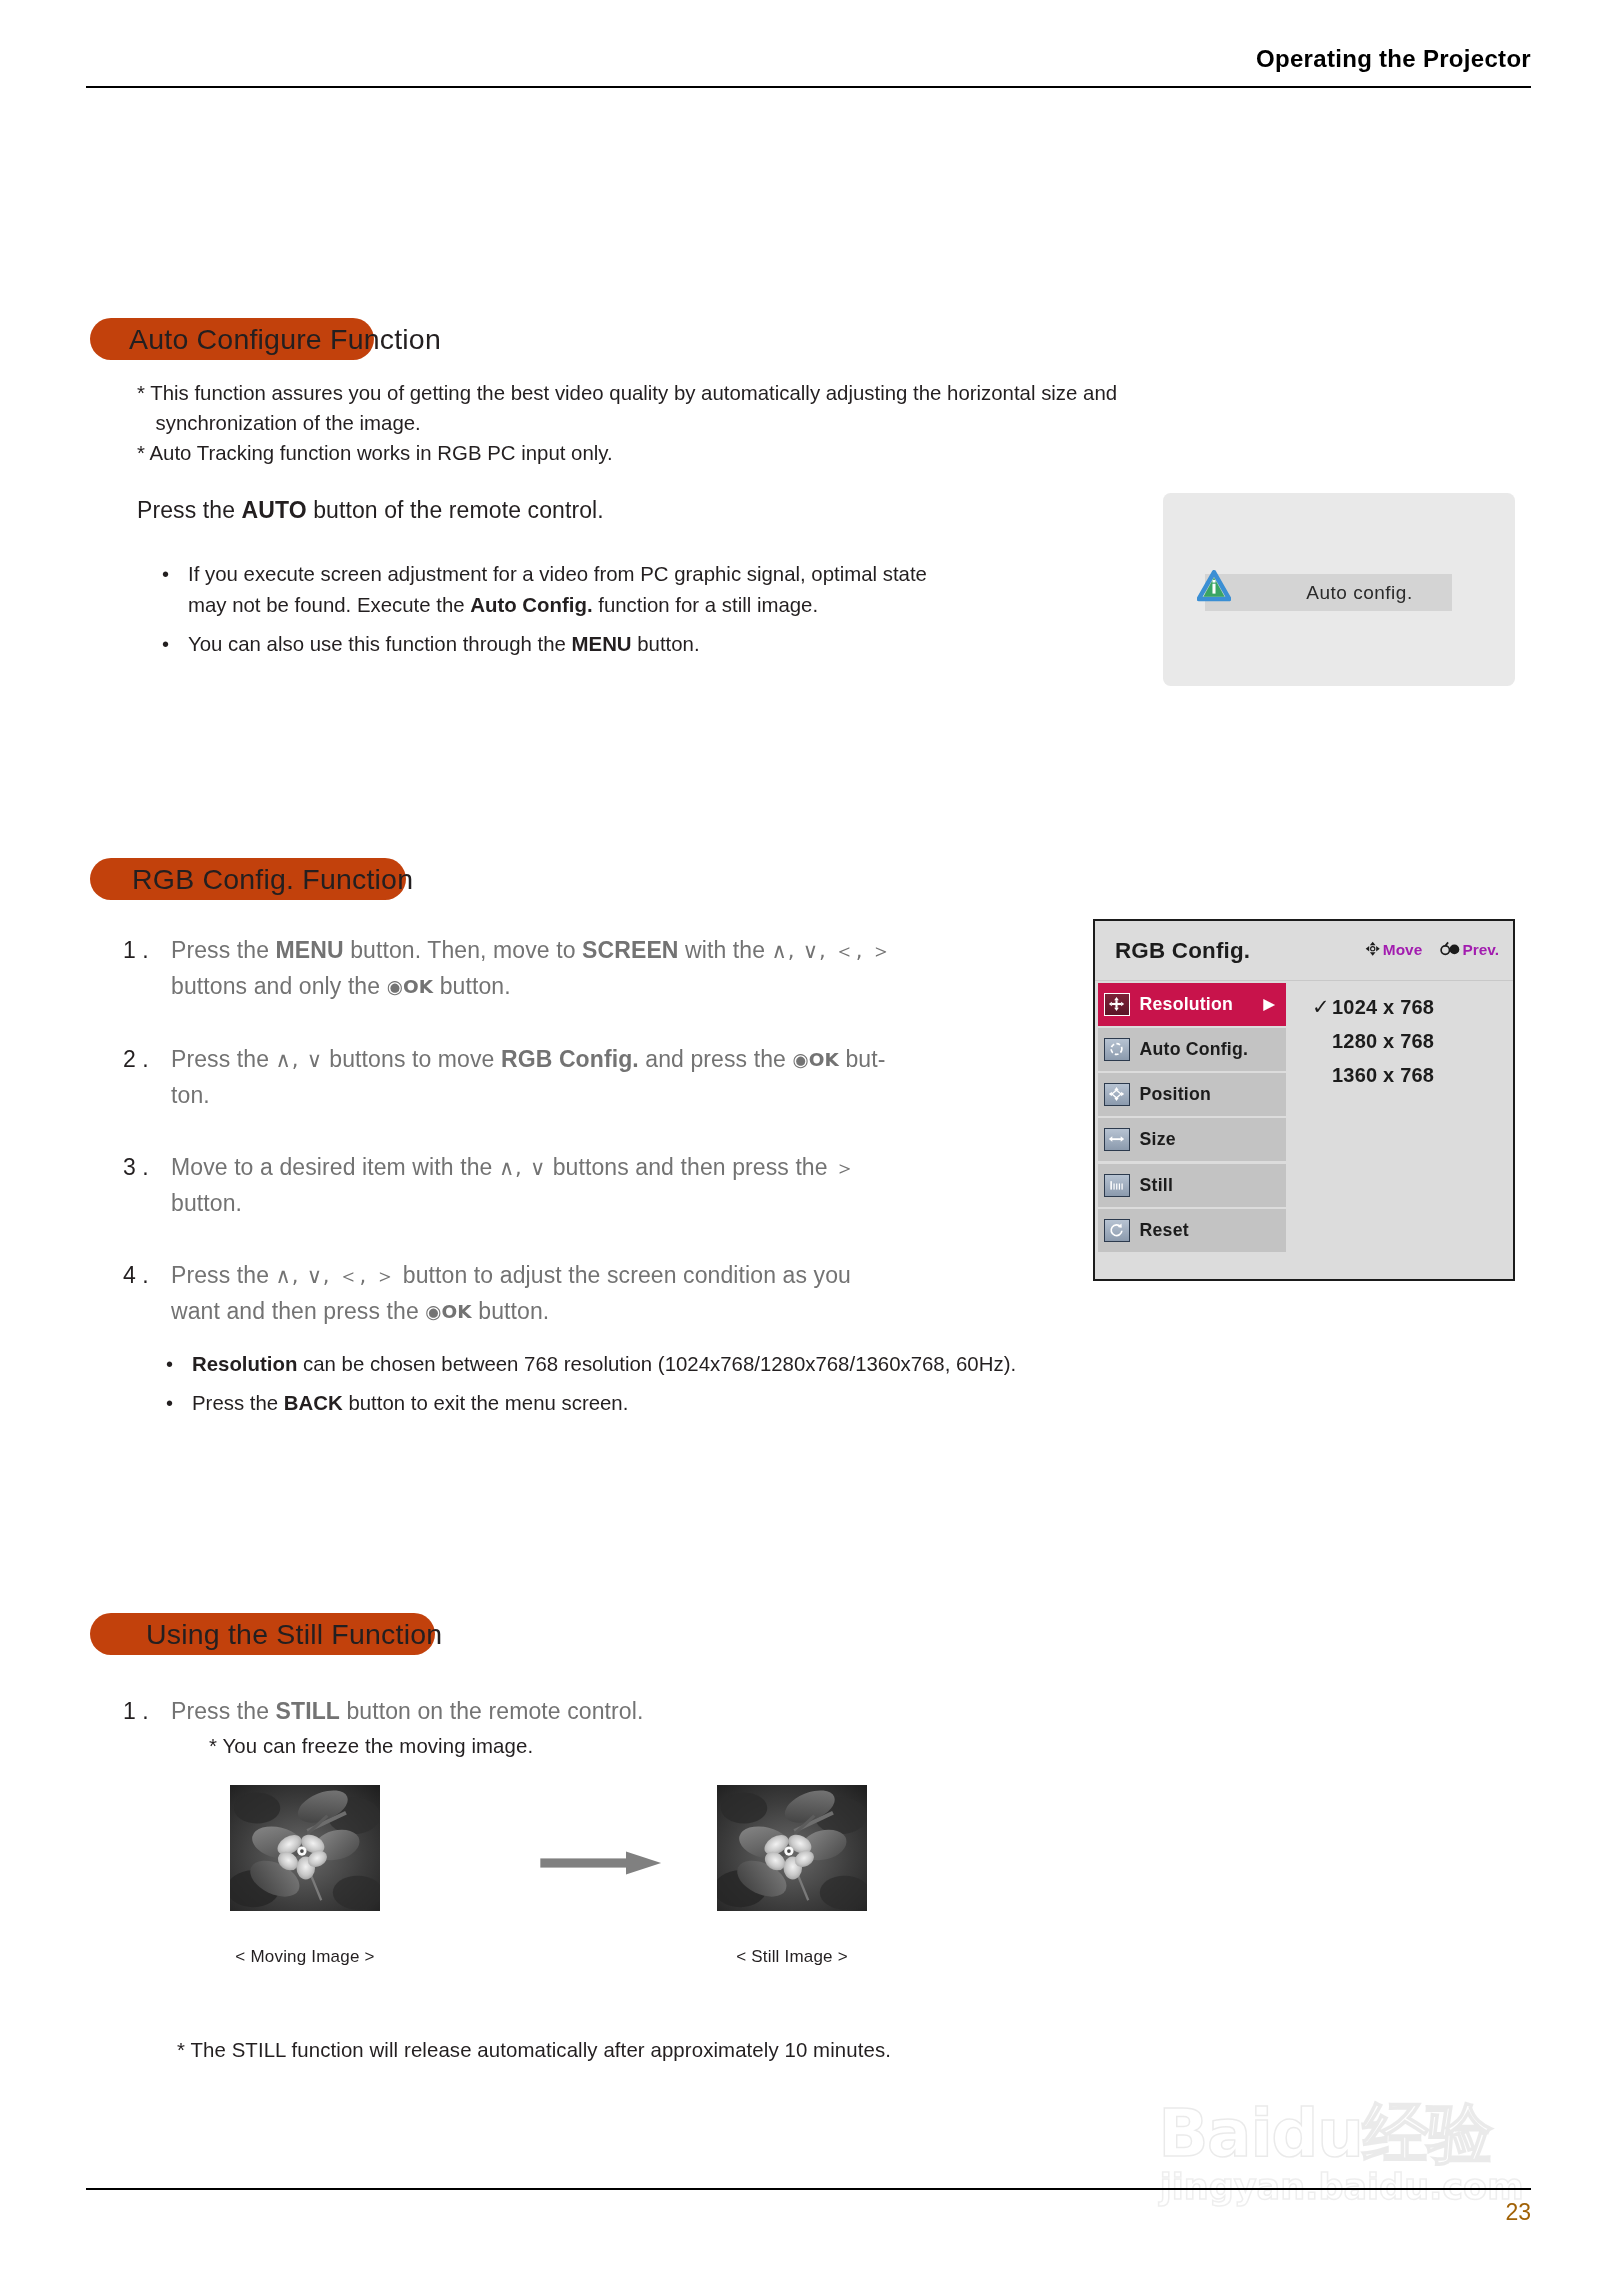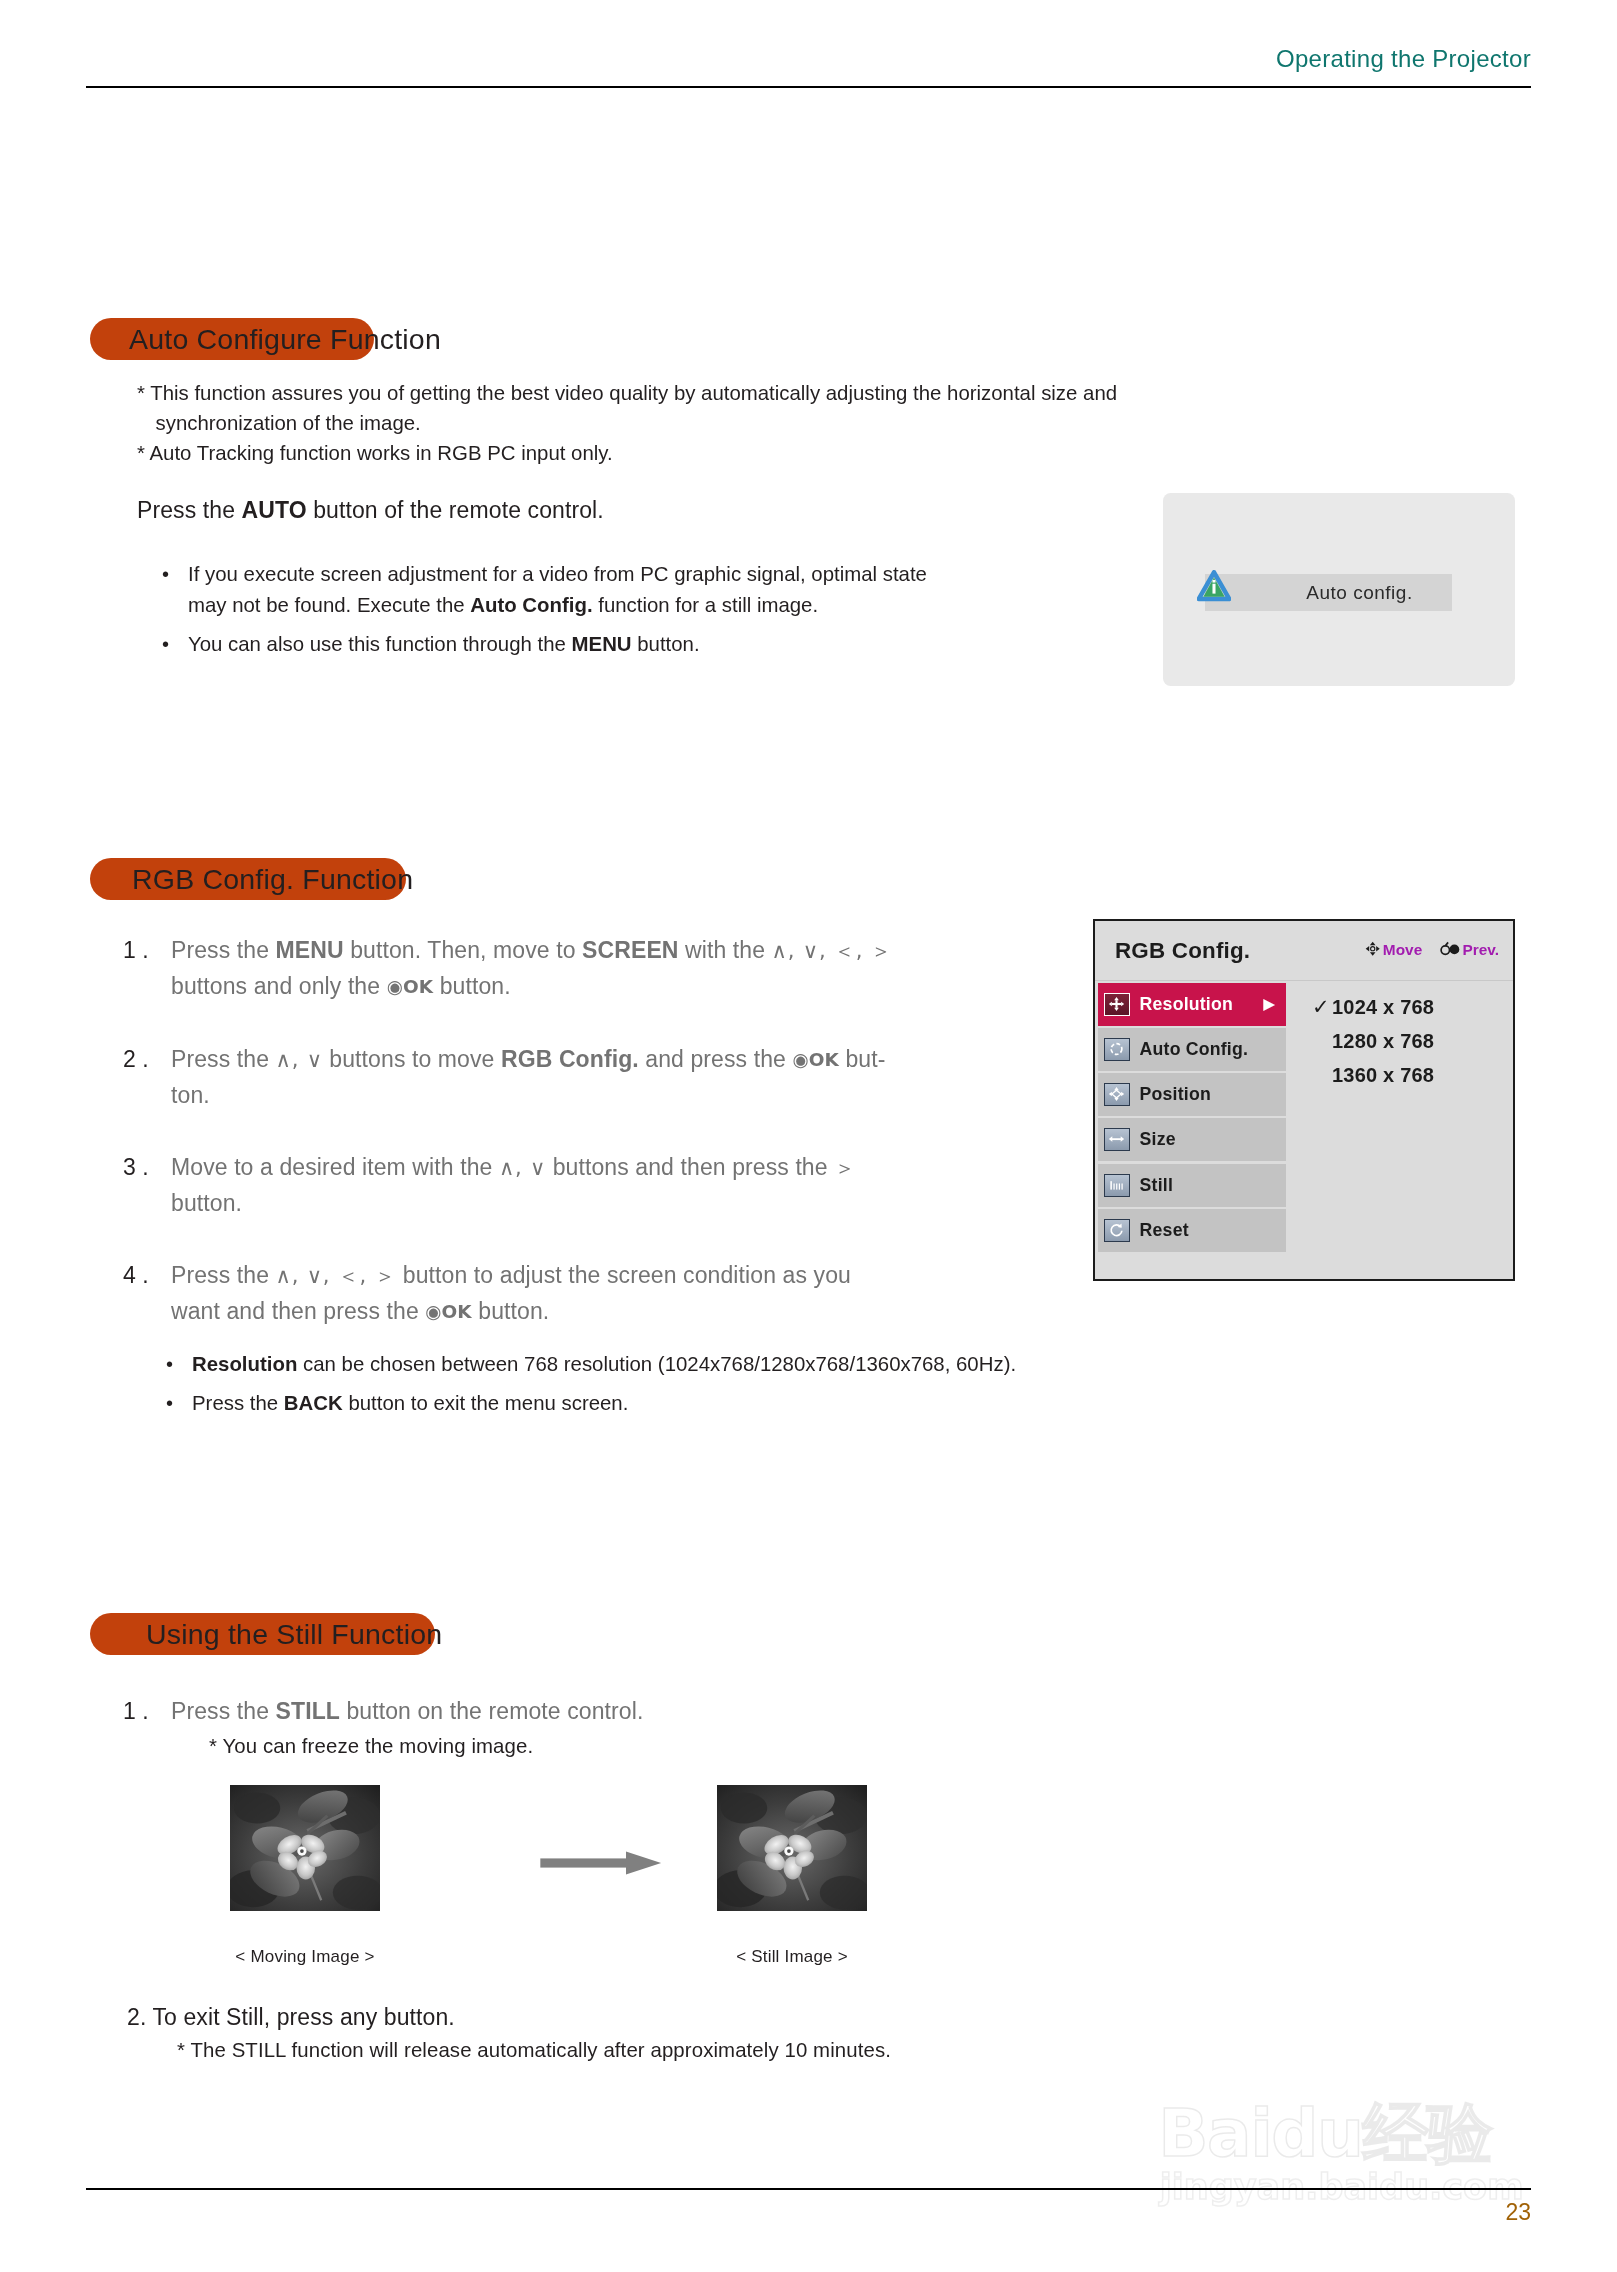--- a/index.html
+++ b/index.html
@@ -26,22 +26,22 @@
     top: 45px;
     width: 1445px;
     height: 46px;
   }
   .page-header .header-text {
     position: absolute;
     right: 0;
     top: 0;
     font-size: 24px;
     letter-spacing: 0.3px;
-    color: #0f766e;
-    font-weight: 400;
+    color: #000000;
+    font-weight: 700;
   }
   .header-rule {
     position: absolute;
     left: 86px;
     top: 86px;
     width: 1445px;
     height: 1.5px;
     background: #000000;
   }
 
@@ -675,21 +675,20 @@
           <circle cx="0" cy="0" r="6" fill="#fafafa"></circle>
           <circle cx="0" cy="0" r="2.4" fill="#4a4a4a"></circle>
         </g>
       </svg>
     </div>
   </div>
 
   <div class="caption" style="left:230px; top:1947px; width:150px;">&lt; Moving Image &gt;</div>
   <div class="caption" style="left:717px; top:1947px; width:150px;">&lt; Still Image &gt;</div>
 
-  <div class="tx big" style="left:127px; top:2000px; width:771px;">2. To exit Still, press any button.</div>
   <div class="tx" style="left:177px; top:2035px; width:1079px;">* The STILL function will release automatically after approximately 10 minutes.</div>
 
   <div class="watermark">
     <div class="wm-text">
       <span>Baidu</span><span>经验</span>
     </div>
     <div class="wm-sub">jingyan.baidu.com</div>
   </div>
 
   <div class="footer-rule"></div>

